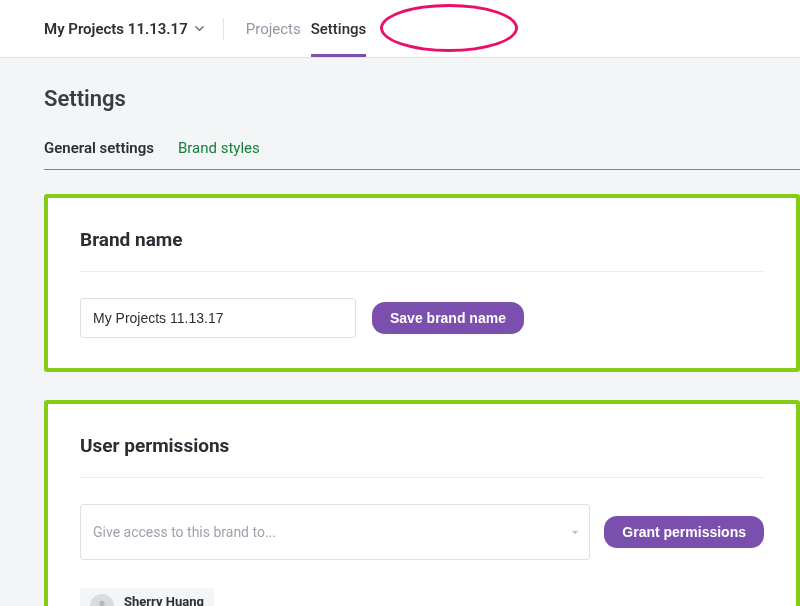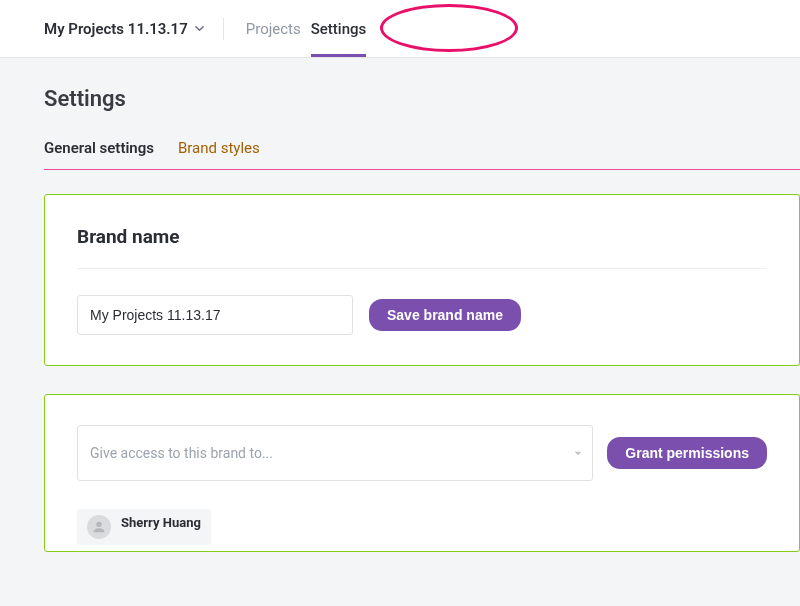--- a/index.html
+++ b/index.html
@@ -81,30 +81,30 @@
     }
     .subtabs {
       display: flex;
       gap: 24px;
       border-bottom: 1px solid #ec4899;
       margin-right: 0;
     }
     .subtabs .tab {
       font-size: 15px;
       padding-bottom: 12px;
-      color: #a16207;
+      color: #15803d;
       cursor: pointer;
     }
     .subtabs .tab.active {
       color: #2c2e35;
       font-weight: 600;
     }
     .card {
       background: #fff;
-      border: 1px solid #84cc16;
+      border: 4px solid #84cc16;
       border-radius: 3px;
       margin-top: 24px;
       margin-right: 0;
       padding: 30px 32px 30px 32px;
     }
     .card h2 {
       font-size: 19px;
       font-weight: 700;
       color: #2c2e35;
       padding-bottom: 20px;
@@ -222,20 +222,21 @@
 
   <div class="card">
     <h2>Brand name</h2>
     <div class="row">
       <input type="text" value="My Projects 11.13.17" style="">
       <button class="btn-primary">Save brand name</button>
     </div>
   </div>
 
   <div class="card permissions">
+    <h2>User permissions</h2>
     <div class="row perm-row">
       <div class="select-wrap">
         <div class="select-input">Give access to this brand to...</div>
         <span class="select-caret">
           <svg width="10" height="10" viewBox="0 0 12 12">
               <path d="M2 4l4 4 4-4z" fill="#bfc3c9"></path>
             </svg>
         </span>
       </div>
       <button class="btn-primary">Grant permissions</button>

